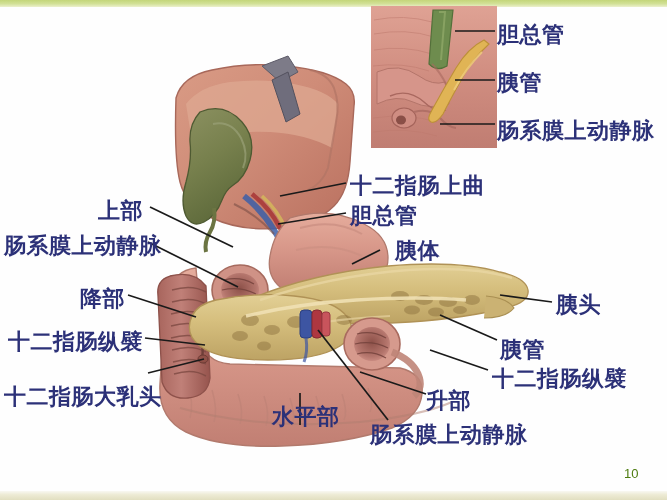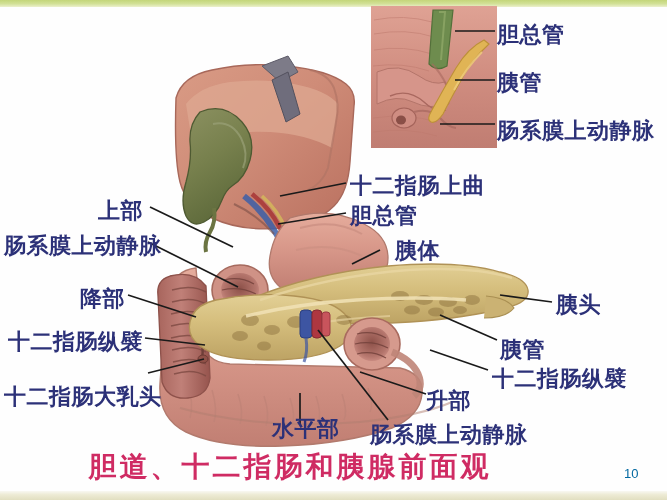--- a/index.html
+++ b/index.html
@@ -53,21 +53,21 @@
     text-align: center;
     color: #cf2b63;
     font-size: 28px;
     font-weight: bold;
     letter-spacing: 3px;
     font-family: "Liberation Serif", "DejaVu Serif", serif;
   }
   .page-num {
     position: absolute;
     left: 624px; top: 466px;
-    color: #0369a1;
+    color: #4d7c0f;
     font-size: 13px;
     font-family: "Liberation Sans", sans-serif;
   }
   .inset-frame {
     position: absolute;
     left: 371px; top: 6px;
     width: 126px; height: 142px;
     box-sizing: border-box;
   }
 </style>
@@ -303,22 +303,21 @@
       <div class="label r" style="left: 8px; top: 331px;">十二指肠纵襞</div>
       <div class="label r" style="left: 4px; top: 386px;">十二指肠大乳头</div>
       <div class="label" style="left: 350px; top: 175px;">十二指肠上曲</div>
       <div class="label" style="left: 350px; top: 205px;">胆总管</div>
       <div class="label" style="left: 383px; top: 240px; margin-left: 12px;">胰体</div>
       <div class="label" style="left: 556px; top: 294px;">胰头</div>
       <div class="label" style="left: 500px; top: 339px;">胰管</div>
       <div class="label" style="left: 492px; top: 368px;">十二指肠纵襞</div>
       <div class="label" style="left: 426px; top: 390px; text-align: center;">升部</div>
       <div class="label" style="left: 370px; top: 424px;">肠系膜上动静脉</div>
-      <div class="label" style="left: 272px; top: 420px; font-family: Liberation Mono, monospace;">水平部</div>
+      <div class="label" style="left: 272px; top: 406px;">水平部</div>
       <div class="label" style="left: 497px; top: 24px;">胆总管</div>
       <div class="label" style="left: 497px; top: 72px;">胰管</div>
       <div class="label" style="left: 497px; top: 120px;">肠系膜上动静脉</div>
     </div>
 
-  <div class="title">胆道、十二指肠和胰腺前面观</div>
   <div class="page-num">10</div>
 
 </div>
 
 </body></html>

